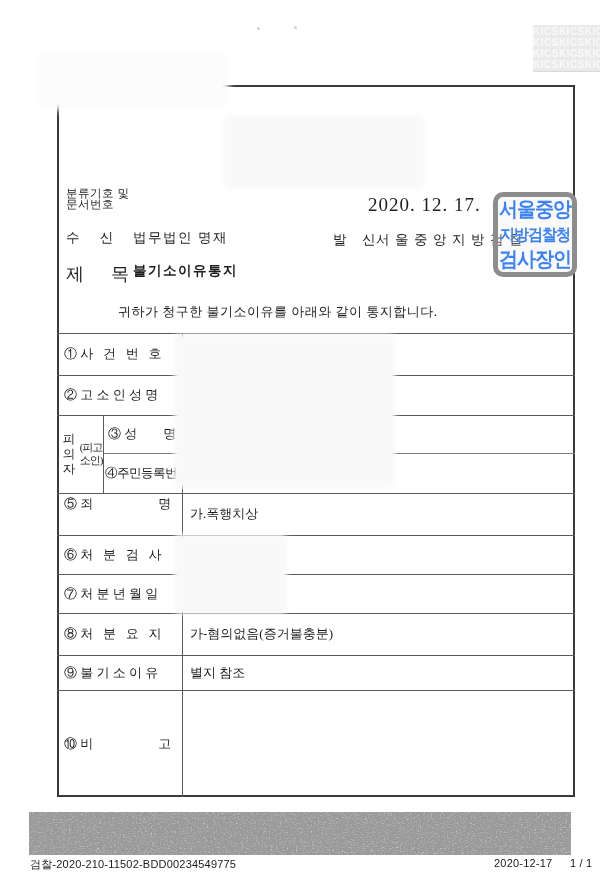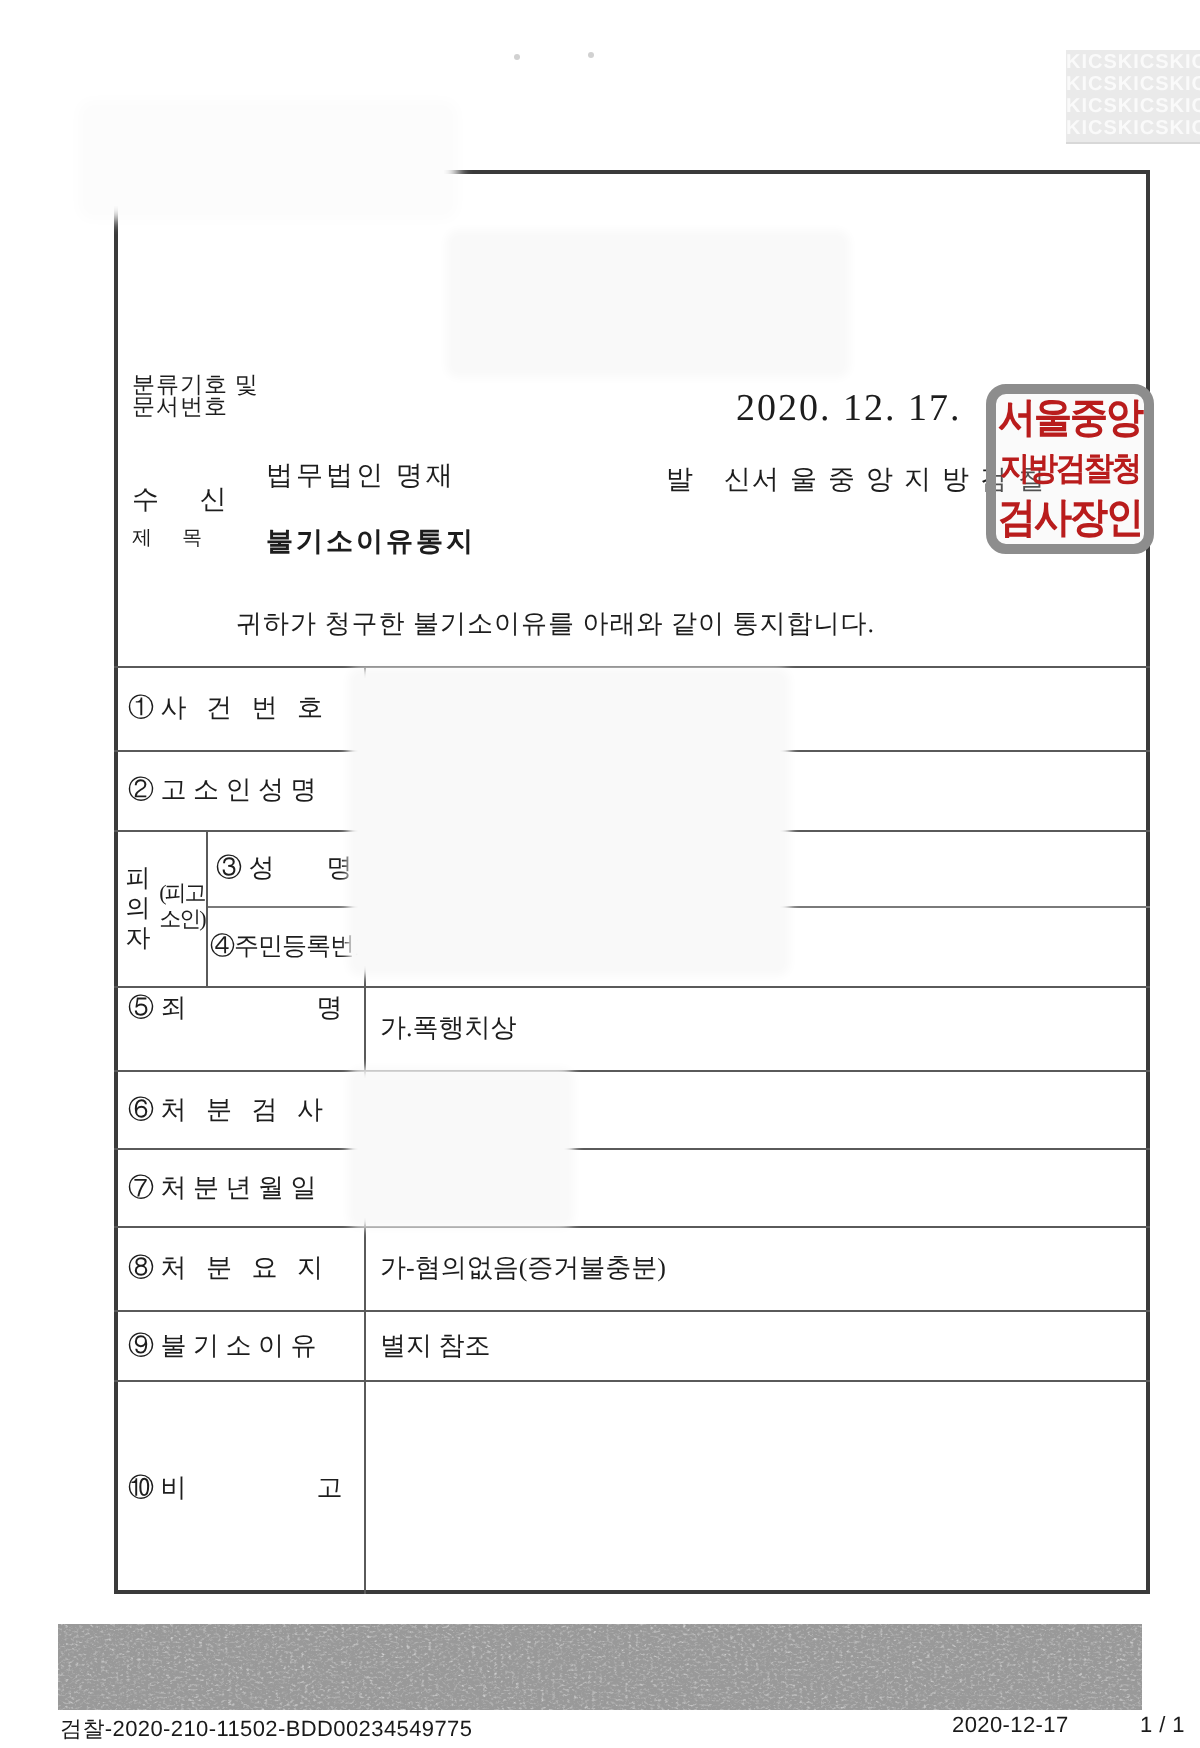--- a/index.html
+++ b/index.html
@@ -30,35 +30,35 @@
 
   
   .doc-border {
     left:57px; top:85px; width:518px; height:712px; box-sizing:border-box;
     border:2px solid #3a3a3a;
   }
 
   
   .class-code { left:66px; top:188px; font-size:11.5px; line-height:10.5px; letter-spacing:0.5px; }
   .hdr-date  { left:368px; top:194px; font-size:19px; letter-spacing:1px; }
-  .recv-label{ left:66px;  top:229px; font-size:13.5px; white-space:pre;margin-top:12px; }
+  .recv-label{ left:66px;  top:229px; font-size:13.5px; white-space:pre; }
   .recv-value{ left:133px; top:229px; font-size:13.5px; letter-spacing:1.5px; }
   .send-label{ left:333px; top:231px; font-size:13.5px; letter-spacing:6px; white-space:pre; }
   .send-value{ left:376px; top:231px; font-size:13.5px; letter-spacing:5.5px; white-space:nowrap; }
-  .subj-label{ left:66px;  top:262px; font-size:10px; white-space:pre; }
+  .subj-label{ left:66px;  top:262px; font-size:18px; white-space:pre; }
   .subj-value{ left:133px; top:262px; font-size:13.5px; font-weight:bold; letter-spacing:1.5px; }
 
   .intro { left:118px; top:303px; font-size:13px; letter-spacing:0.5px; }
 
   
   .seal {
     left:493px; top:192px; width:84px; height:85px; box-sizing:border-box;
     border:5px solid #8d8d8d; border-radius:10px;
     display:flex; flex-direction:column; justify-content:space-around; align-items:center;
-    color:#b91c1c; font-weight:bold; background:rgba(236,236,236,0.25);
+    color:#3b82f6; font-weight:bold; background:rgba(236,236,236,0.25);
     filter:blur(0.3px); z-index:6; text-align:center;
   }
   .seal-row { font-size:19px; line-height:20px; transform:scaleY(1.08); letter-spacing:-1px; white-space:nowrap; }
   .seal-row-mid { font-size:15px; }
 
   
   .hline { left:57px; width:518px; height:1px; background:#5a5a5a; }
   .hl-1 { top:333px; } .hl-2 { top:375px; } .hl-3 { top:415px; }
   .hl-4 { top:453px; left:103px; width:472px; background:#7a7a7a; }
   .hl-5 { top:493px; } .hl-6 { top:535px; } .hl-7 { top:574px; }
@@ -92,21 +92,21 @@
             box-shadow:0 0 7px 7px #fcfcfc; z-index:7; }
   .blur-b { left:228px; top:120px; width:192px; height:64px; z-index:4; }
   .blur-c { left:179px; top:339px; width:211px; height:144px; z-index:5; }
   .blur-d { left:179px; top:539px; width:103px; height:70px; z-index:5; }
 
   
   .barcode { left:29px; top:812px; }
   .foot { font-family:"Liberation Sans","DejaVu Sans",sans-serif; font-size:11px;
           color:#1a1a1a; top:857px; letter-spacing:0.2px; }
   .foot-left { left:30px; }
-  .foot-date { left:476px;text-align:right; }
+  .foot-date { left:494px;text-align:right; }
   .foot-page { left:570px; }
 </style>
 </head>
 <body>
 
 <div class="page">
 
   <div class="abs kics">
     <div class="kics-row">KICSKICSKIC</div>
     <div class="kics-row">KICSKICSKIC</div>

